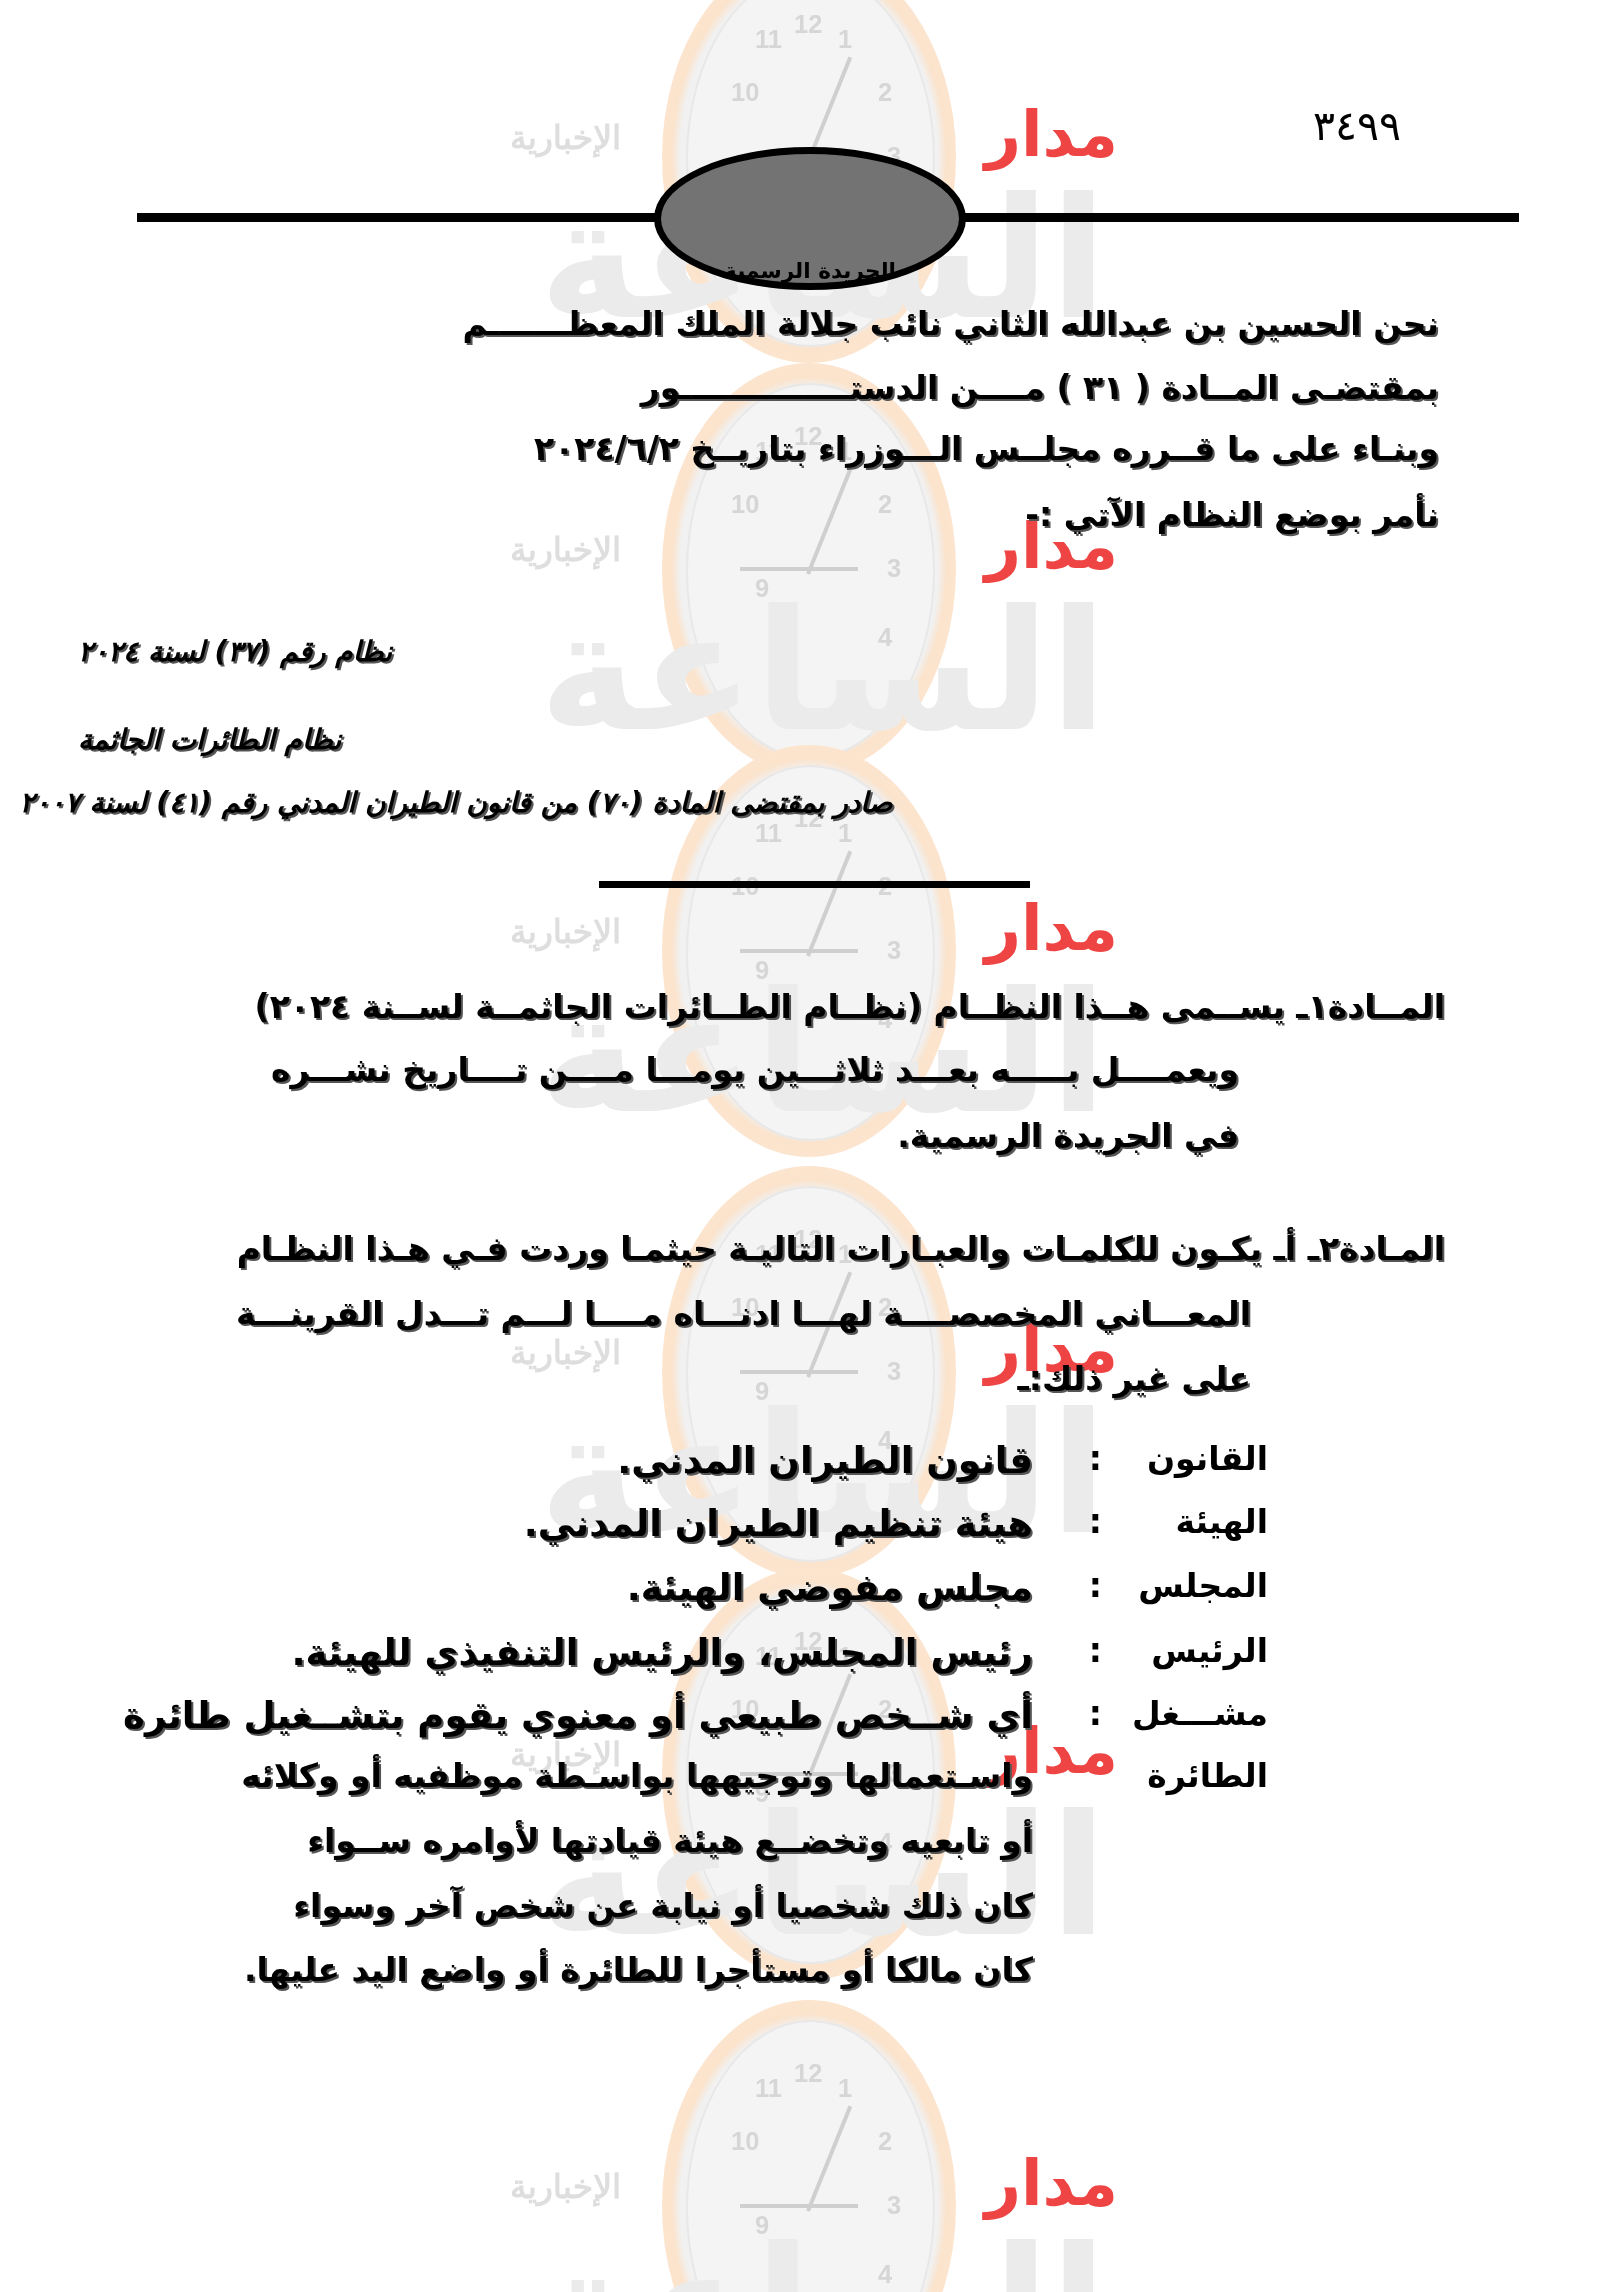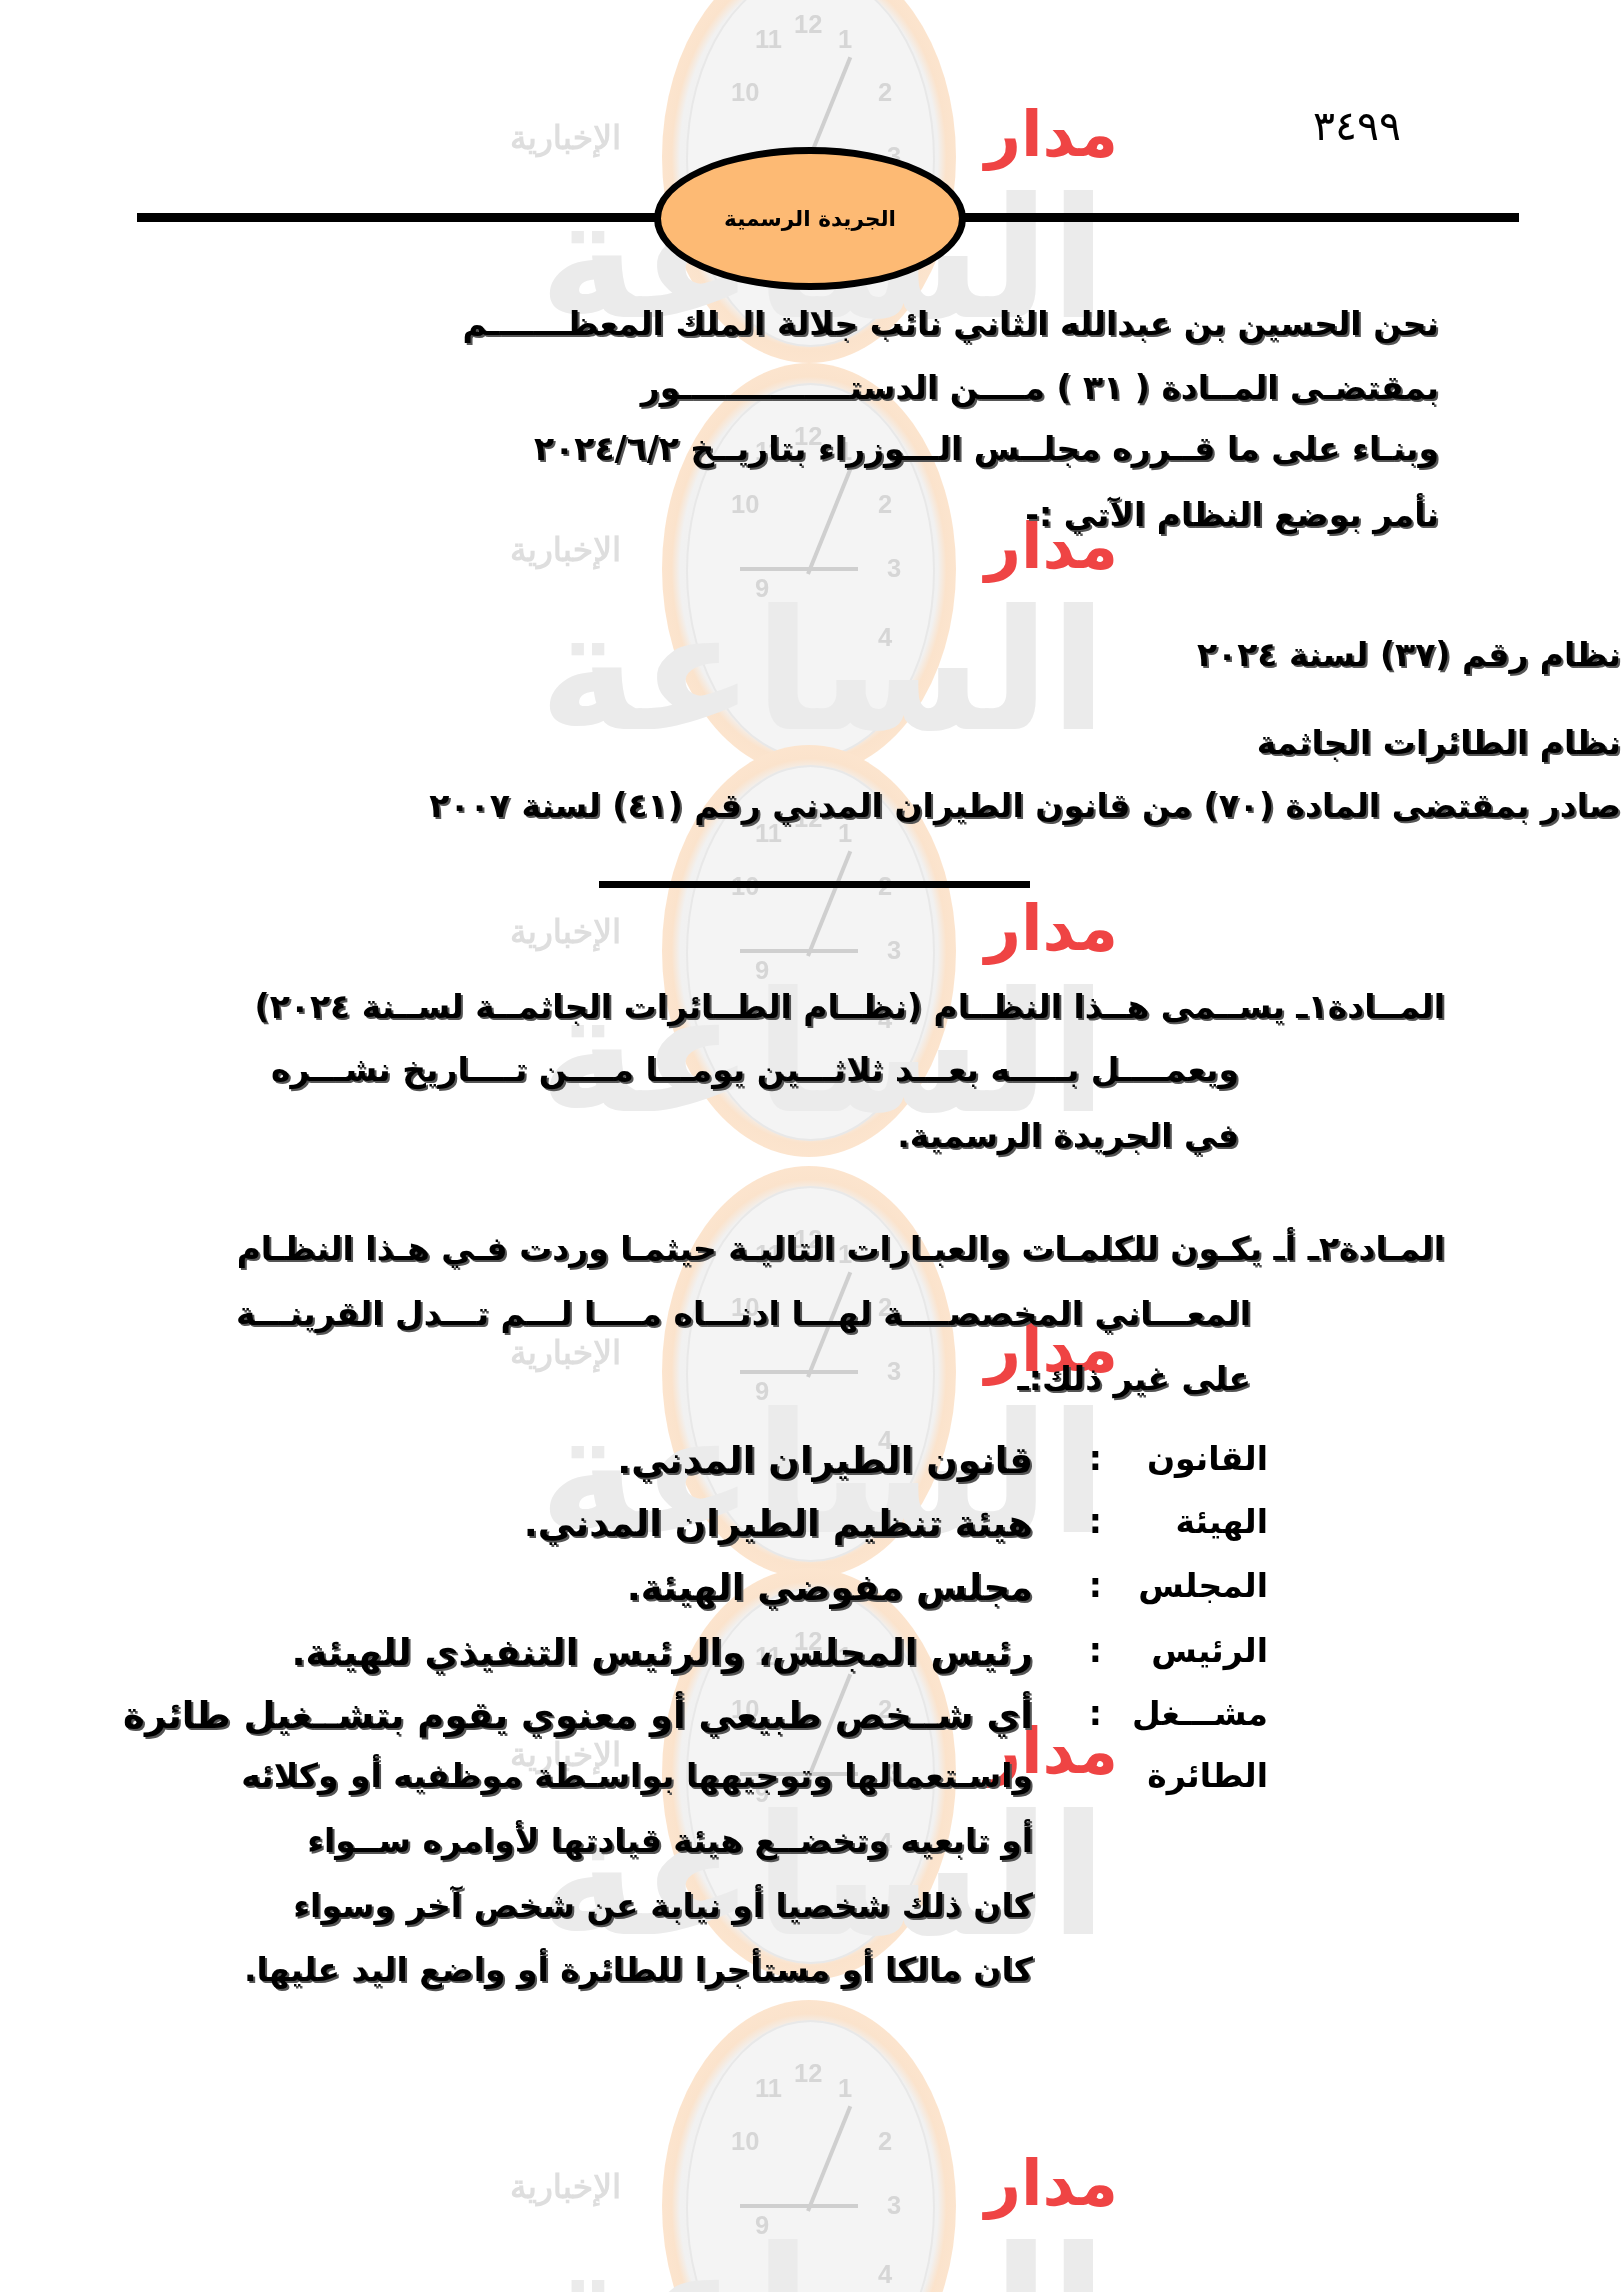--- a/index.html
+++ b/index.html
@@ -42,31 +42,31 @@
   .content { position: absolute; inset: 0; z-index: 1; }
   .page-number {
     position: absolute; left: 1313px; top: 102px; font-size: 41px; font-weight: normal;
     direction: ltr; letter-spacing: 5.9px; font-family: "DejaVu Sans", sans-serif;
   }
   .header-rule {
     position: absolute; left: 137px; top: 213px; width: 1382px; height: 8.8px; background: #000;
   }
   .header-oval {
     position: absolute; left: 654px; top: 147px; width: 312px; height: 143px;
-    border: 7.8px solid #000; border-radius: 50%; background: #fdba74;
-    display: flex; align-items: center; justify-content: center; box-sizing: border-box;
+    border: 7.8px solid #000; border-radius: 50%; background: #737373;
+    display: flex; align-items: flex-end; justify-content: center; box-sizing: border-box;
   }
   .header-oval span { font-size: 21.6px; font-weight: bold; }
 
   .line {
     position: absolute; font-weight: bold; white-space: nowrap;
     text-shadow: 2px 2px 0 #555;
   }
   .preamble { right: 182px; font-size: 33px; }
-  .center { font-size: 33px; text-align: right; }
+  .center { font-size: 28px; text-align: left; font-style: italic; }
   .short-rule { position: absolute; left: 599px; top: 881px; width: 431px; height: 6.9px; background: #000; }
 
   .body-text { font-size: 33px; margin-top: 28px; }
   .def-row { position: absolute; right: 0; left: 0; height: 59px; }
   .def-term {
     position: absolute; right: 353px; font-size: 33px; font-weight: bold; text-shadow: none;
   }
   .def-colon { position: absolute; right: 519px; font-size: 33px; font-weight: bold; }
   .def-value {
     position: absolute; right: 588px; font-size: 37px; font-weight: bold; text-shadow: 2px 2px 0 #555; white-space: nowrap;

